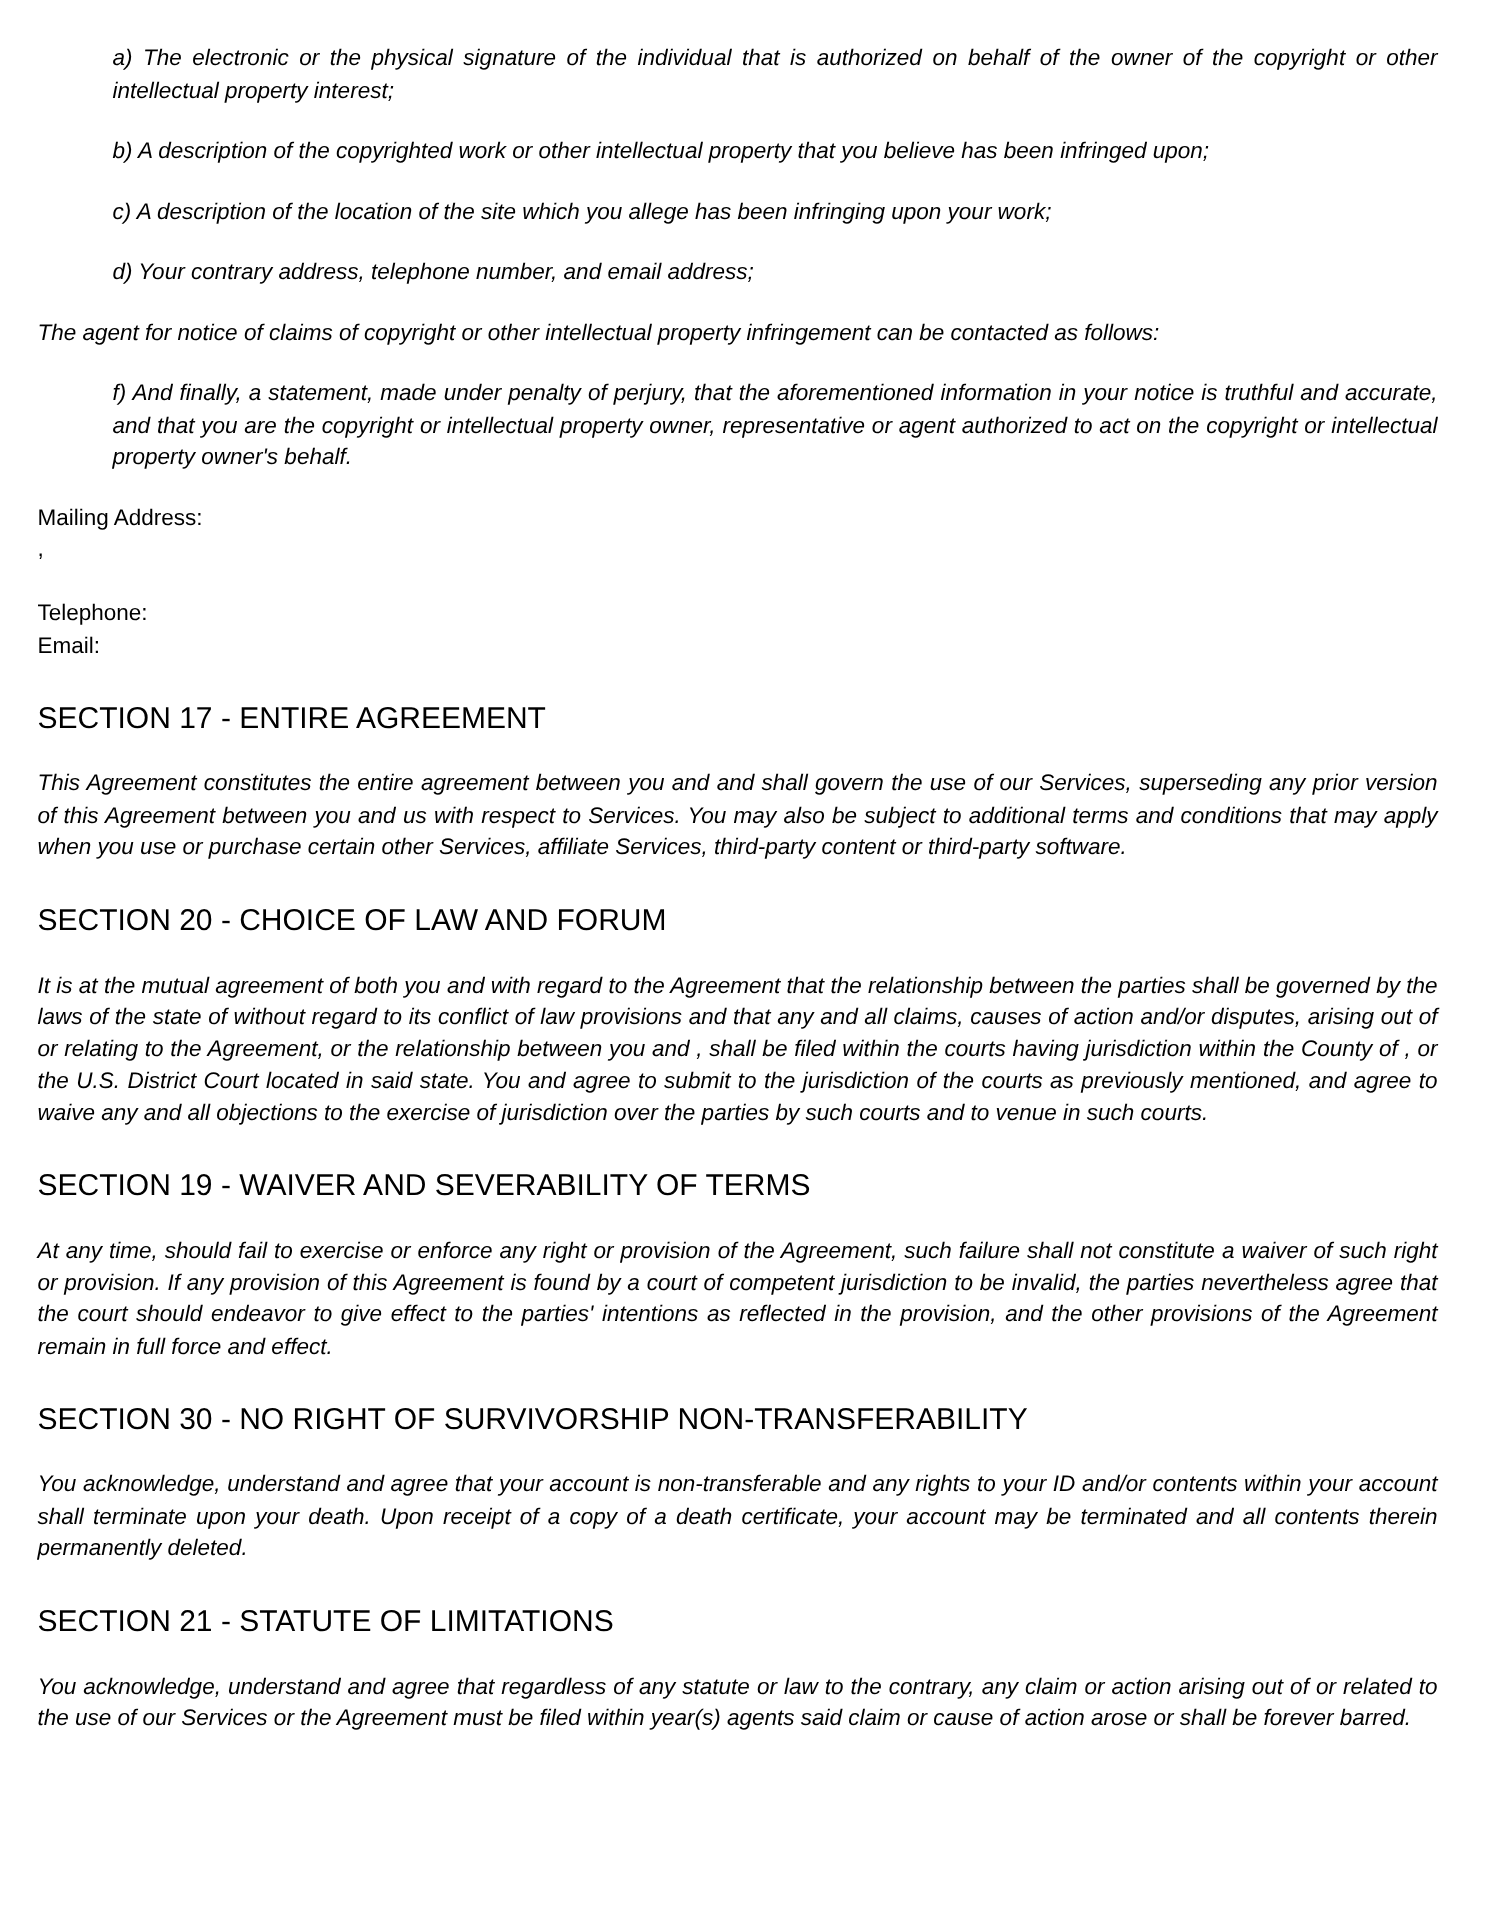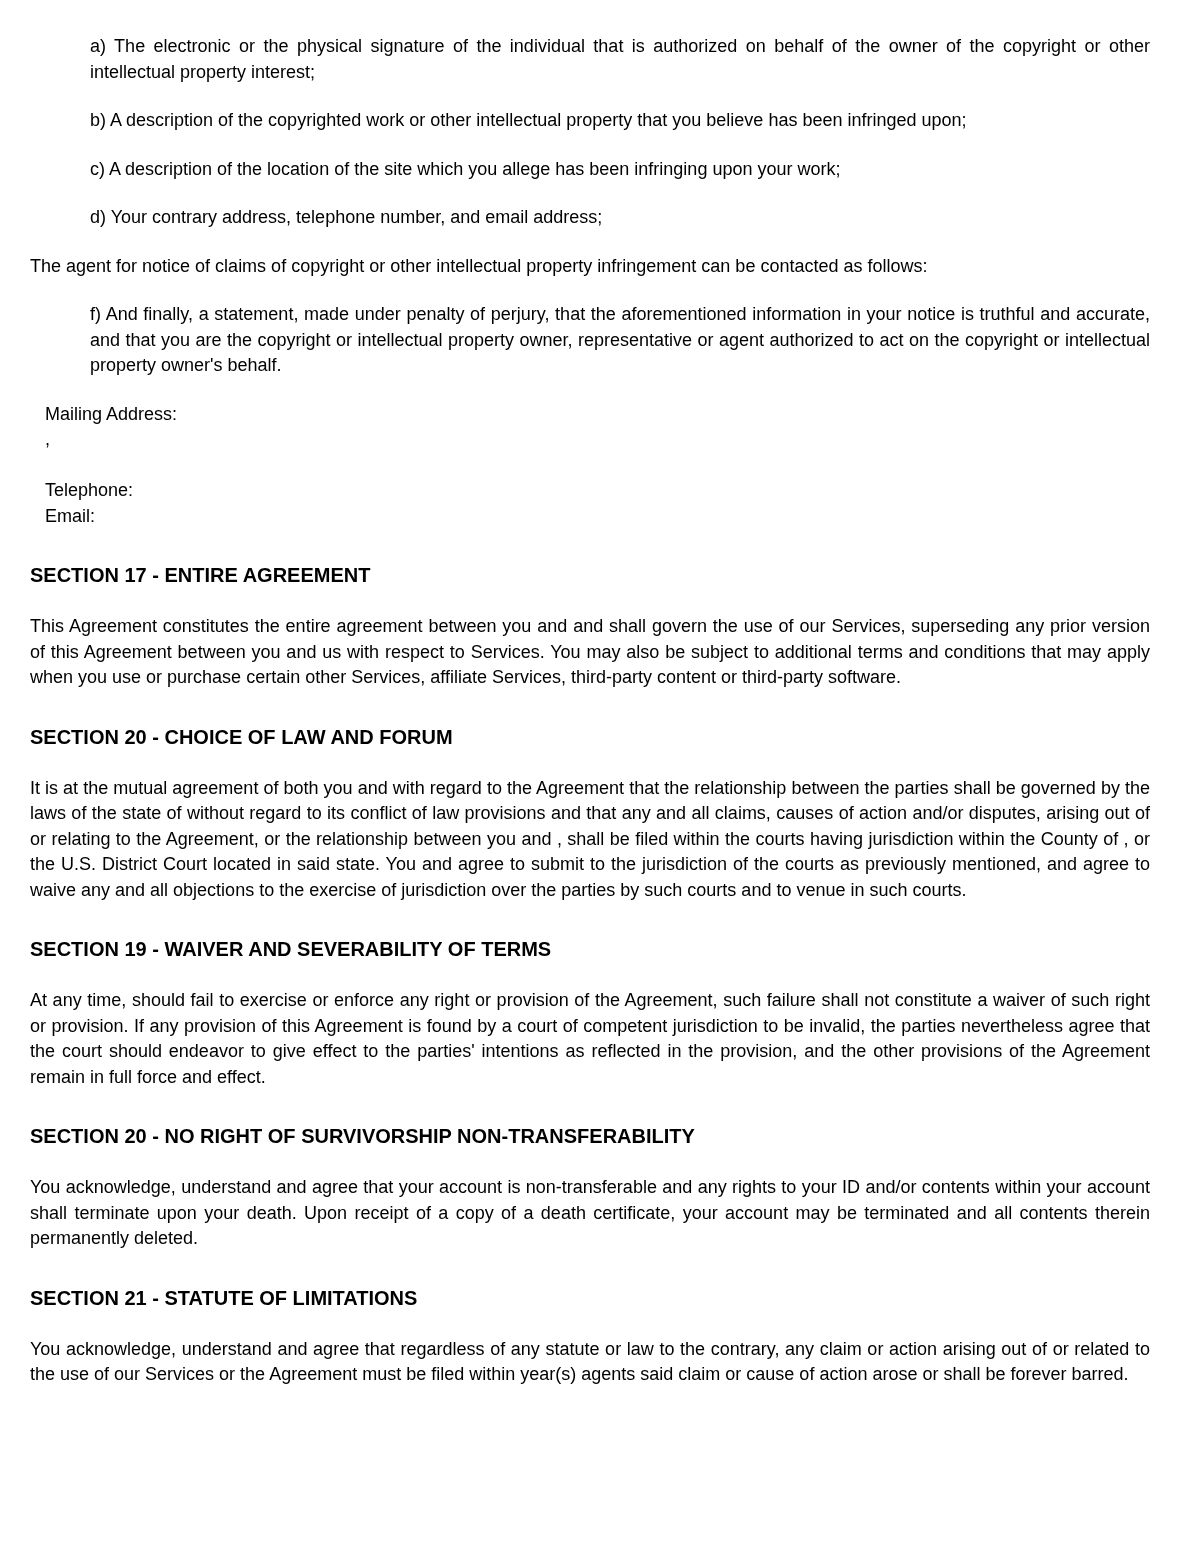--- a/index.html
+++ b/index.html
@@ -16,41 +16,41 @@
     color: #000000;
     font-family: "Liberation Sans", "DejaVu Sans", sans-serif;
     padding: 34px 50px 40px 30px;
     overflow: hidden;
   }
   p.body-para {
     margin: 0 0 23px 0;
     font-size: 18px;
     line-height: 25.5px;
     text-align: justify;
+    font-style: italic;
   }
   p.indent {
     margin-left: 60px;
   }
   h2.section-heading {
-    font-size: 20px;
+    font-size: 24px;
     line-height: 28px;
-    font-weight: bold;
+    font-weight: normal;
     margin: 32px 0 25px 0;
     color: #000000;
     font-family: "Liberation Sans", "DejaVu Sans", sans-serif;
   }
   .address-block {
     margin: 0 0 23px 0;
   }
   .address-line {
     font-size: 18px;
     line-height: 25.5px;
     text-align: left;
     min-height: 25.5px;
-    margin-left: 15px;
   }
   .address-spacer {
     height: 25.5px;
   }
 </style>
 </head>
 <body>
 
 <div class="page">
 
@@ -72,19 +72,19 @@
 
   <h2 class="section-heading">SECTION 17 - ENTIRE AGREEMENT</h2>
   <p class="body-para">This Agreement constitutes the entire agreement between you and and shall govern the use of our Services, superseding any prior version of this Agreement between you and us with respect to Services. You may also be subject to additional terms and conditions that may apply when you use or purchase certain other Services, affiliate Services, third-party content or third-party software.</p>
 
   <h2 class="section-heading">SECTION 20 - CHOICE OF LAW AND FORUM</h2>
   <p class="body-para">It is at the mutual agreement of both you and with regard to the Agreement that the relationship between the parties shall be governed by the laws of the state of without regard to its conflict of law provisions and that any and all claims, causes of action and/or disputes, arising out of or relating to the Agreement, or the relationship between you and , shall be filed within the courts having jurisdiction within the County of ,  or the U.S. District Court located in said state. You and agree to submit to the jurisdiction of the courts as previously mentioned, and agree to waive any and all objections to the exercise of jurisdiction over the parties by such courts and to venue in such courts.</p>
 
   <h2 class="section-heading">SECTION 19 - WAIVER AND SEVERABILITY OF TERMS</h2>
   <p class="body-para">At any time, should  fail to exercise or enforce any right or provision of the Agreement, such failure shall not constitute a waiver of such right or provision. If any provision of this Agreement is found by a court of competent jurisdiction to be invalid, the parties nevertheless agree that the court should endeavor to give effect to the parties' intentions as reflected in the provision, and the other provisions of the Agreement remain in full force and effect.</p>
 
-  <h2 class="section-heading">SECTION 20 - NO RIGHT OF SURVIVORSHIP NON-TRANSFERABILITY</h2>
+  <h2 class="section-heading">SECTION 30 - NO RIGHT OF SURVIVORSHIP NON-TRANSFERABILITY</h2>
   <p class="body-para">You acknowledge, understand and agree that your account is non-transferable and any rights to your ID and/or contents within your account shall terminate upon your death. Upon receipt of a copy of a death certificate, your account may be terminated and all contents therein permanently deleted.</p>
 
   <h2 class="section-heading">SECTION 21 - STATUTE OF LIMITATIONS</h2>
   <p class="body-para">You acknowledge, understand and agree that regardless of any statute or law to the contrary, any claim or action arising out of or related to the use of our Services or the Agreement must be filed within year(s) agents said claim or cause of action arose or shall be forever barred.</p>
 
 </div>
 
 </body></html>

